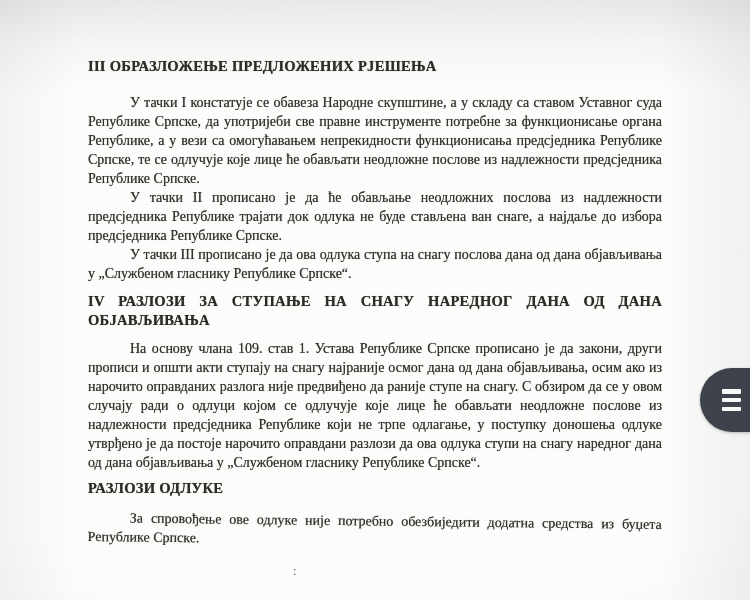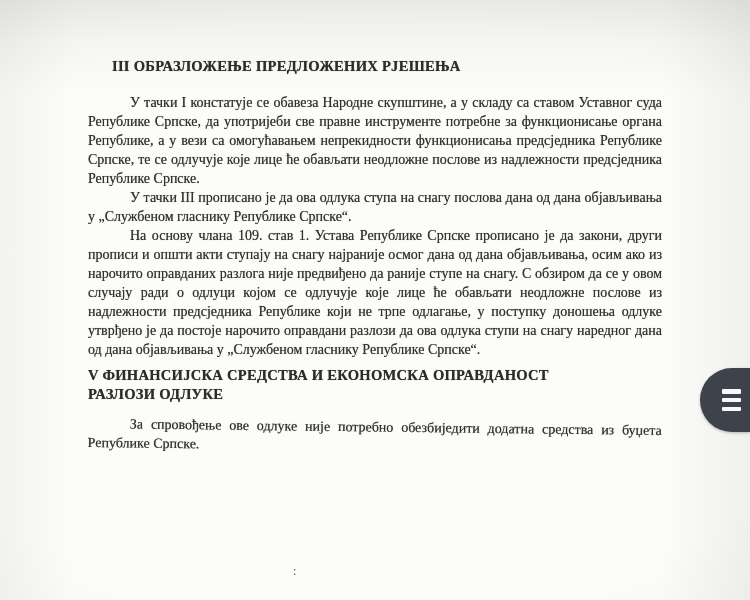--- a/index.html
+++ b/index.html
@@ -21,21 +21,21 @@
     text-align: justify;
     text-shadow: 0 0 0.7px rgba(55,52,48,0.75);
     filter: blur(0.22px);
   }
   .heading {
     font-weight: bold; font-size: 14.6px; letter-spacing: 0.25px;
     color: #2e2c29;
   }
   .h-line { display: block; }
   .h-line.force-just { text-align: justify; text-align-last: justify; }
-  .heading-iii { margin-bottom: 17px; margin-left: 24px; }
+  .heading-iii { margin-bottom: 17px; }
   .heading-iv  { margin-top: 9px; margin-bottom: 9px; }
   .heading-v   { margin-top: 7px; margin-bottom: 10px; }
   .doc p { margin: 0; text-indent: 42px; }
   .tilted { transform: rotate(0.7deg); transform-origin: 0 0; }
   .artifact {
     position: absolute; left: 205px; top: 505px;
     color: rgba(100,98,95,0.55); font-size: 12px;
     text-indent: 0;
   }
   .side-tab {
@@ -61,26 +61,30 @@
 <body>
 
 <div class="page">
 
   <div class="doc">
 
     <div class="heading heading-iii">
       <span class="h-line">III ОБРАЗЛОЖЕЊЕ ПРЕДЛОЖЕНИХ РЈЕШЕЊА</span>
     </div>
     <p>У тачки I констатује се обавеза Народне скупштине, а у складу са ставом Уставног суда Републике Српске, да употријеби све правне инструменте потребне за функционисање органа Републике, а у вези са омогућавањем непрекидности функционисања предсједника Републике Српске, те се одлучује које лице ће обављати неодложне послове из надлежности предсједника Републике Српске.</p>
+    <p>У тачки II прописано је да ће обављање неодложних послова из надлежности предсједника Републике трајати док одлука не буде стављена ван снаге, а најдаље до избора предсједника Републике Српске.</p>
     <p>У тачки III прописано је да ова одлука ступа на снагу послова дана од дана објављивања у „Службеном гласнику Републике Српске“.</p>
 
+    <div class="heading heading-iv">
+      <span class="h-line force-just">IV РАЗЛОЗИ ЗА СТУПАЊЕ НА СНАГУ НАРЕДНОГ ДАНА ОД ДАНА</span>
+      <span class="h-line">ОБЈАВЉИВАЊА</span>
+    </div>
     <p>На основу члана 109. став 1. Устава Републике Српске прописано је да закони, други прописи и општи акти ступају на снагу најраније осмог дана од дана објављивања, осим ако из нарочито оправданих разлога није предвиђено да раније ступе на снагу. С обзиром да се у овом случају ради о одлуци којом се одлучује које лице ће обављати неодложне послове из надлежности предсједника Републике који не трпе одлагање, у поступку доношења одлуке утврђено је да постоје нарочито оправдани разлози да ова одлука ступи на снагу наредног дана од дана објављивања у „Службеном гласнику Републике Српске“.</p>
 
     <div class="heading heading-v">
-      <span class="h-line">V ФИНАНСИЈСКА СРЕДСТВА И ЕКОНОМСКА ОПРАВДАНОСТ</span>
       <span class="h-line">РАЗЛОЗИ ОДЛУКЕ</span>
     </div>
     <p class="tilted">За спровођење ове одлуке није потребно обезбиједити додатна средства из буџета Републике Српске.</p>
 
     <div class="artifact">:</div>
   </div>
 
   <button class="side-tab">
     <span class="hamburger">
       <i></i>

